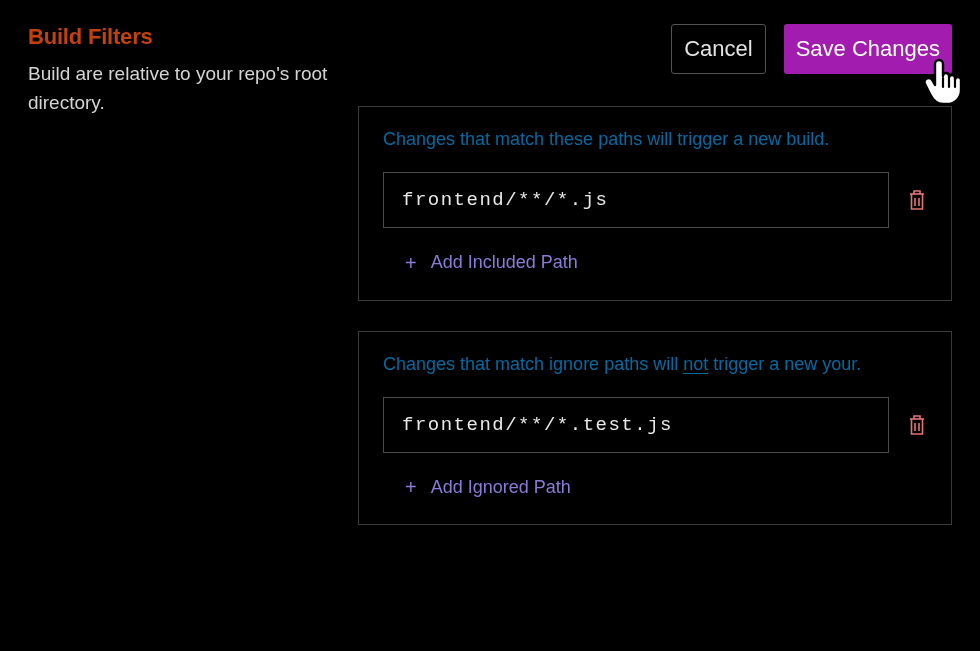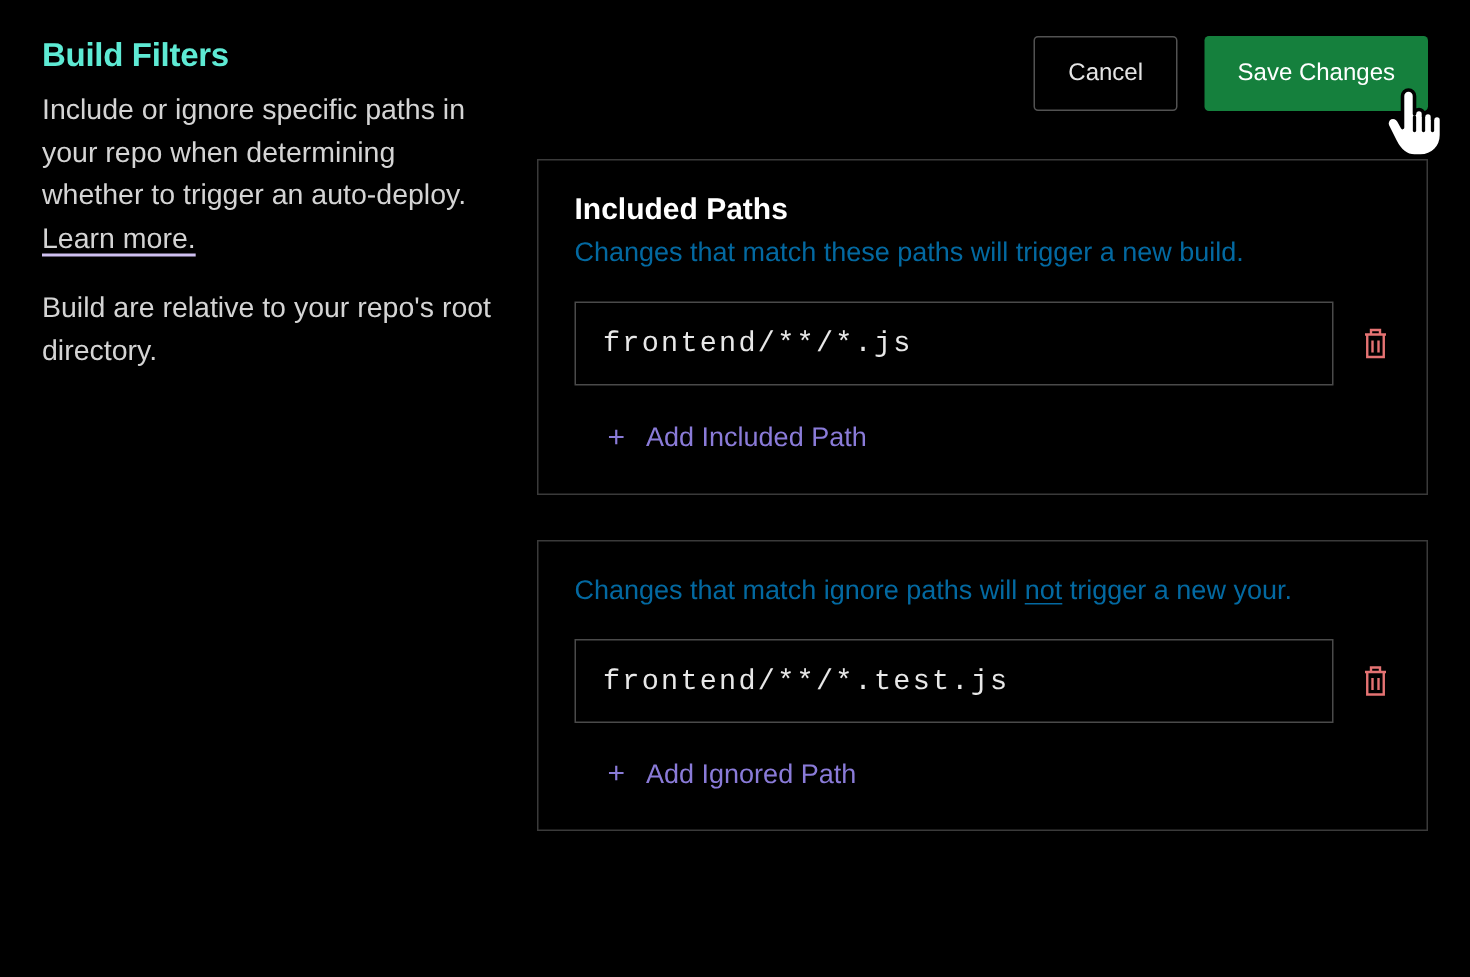--- a/index.html
+++ b/index.html
@@ -21,21 +21,21 @@
     display: flex;
     gap: 28px;
   }
   .sidebar {
     width: 302px;
     flex-shrink: 0;
   }
   .sidebar-title {
     font-size: 22px;
     font-weight: 700;
-    color: #5eead4;
+    color: #c2410c;
     margin-bottom: 10px;
     letter-spacing: -0.2px;
   }
   .sidebar-text {
     font-size: 19px;
     line-height: 1.5;
     color: #d4d4d4;
     margin-bottom: 18px;
   }
   .learn-more {
@@ -51,36 +51,36 @@
     min-width: 0;
   }
   .button-row {
     display: flex;
     justify-content: flex-end;
     gap: 18px;
     margin-bottom: 32px;
   }
   .btn {
     height: 50px;
-    padding: 0 22px;
-    font-size: 16px;
+    padding: 0 12px;
+    font-size: 22px;
     border-radius: 3px;
     cursor: pointer;
     display: inline-flex;
     align-items: center;
     justify-content: center;
     font-family: inherit;
   }
   .btn-cancel {
     background: transparent;
     border: 1px solid #525252;
     color: #e4e4e4;
   }
   .btn-save {
-    background: #15803d;
+    background: #a21caf;
     border: none;
     color: #ffffff;
     font-weight: 500;
   }
   .panel {
     border: 1px solid #3a3a3a;
     padding: 22px 24px 26px 24px;
     margin-bottom: 30px;
   }
   .panel-title {
@@ -154,34 +154,30 @@
     width: 100%;
     height: 100%;
   }
 </style>
 </head>
 <body>
 
 <div class="container">
   <aside class="sidebar">
     <h2 class="sidebar-title">Build Filters</h2>
-    <p class="sidebar-text">
-      <span>Include or ignore specific paths in your repo when determining whether to trigger an auto-deploy. </span><a class="learn-more">Learn more.</a>
-    </p>
     <p class="sidebar-text">Build are relative to your repo's root directory.</p>
   </aside>
 
   <main class="main">
     <div class="button-row">
       <button class="btn btn-cancel">Cancel</button>
       <button class="btn btn-save">Save Changes</button>
     </div>
 
     <section class="panel">
-      <h3 class="panel-title">Included Paths</h3>
       <p class="panel-desc">Changes that match these paths will trigger a new build.</p>
 
       <div class="path-row">
         <input class="path-input" type="text" value="frontend/**/*.js" style="">
         <span class="trash-icon">
           <svg viewBox="0 0 20 24">
             <path d="M3 6 L17 6"></path>
             <path d="M7 6 L7 3 L13 3 L13 6"></path>
             <path d="M4.5 6 L4.5 21 L15.5 21 L15.5 6"></path>
             <path d="M8 10 L8 18"></path>

